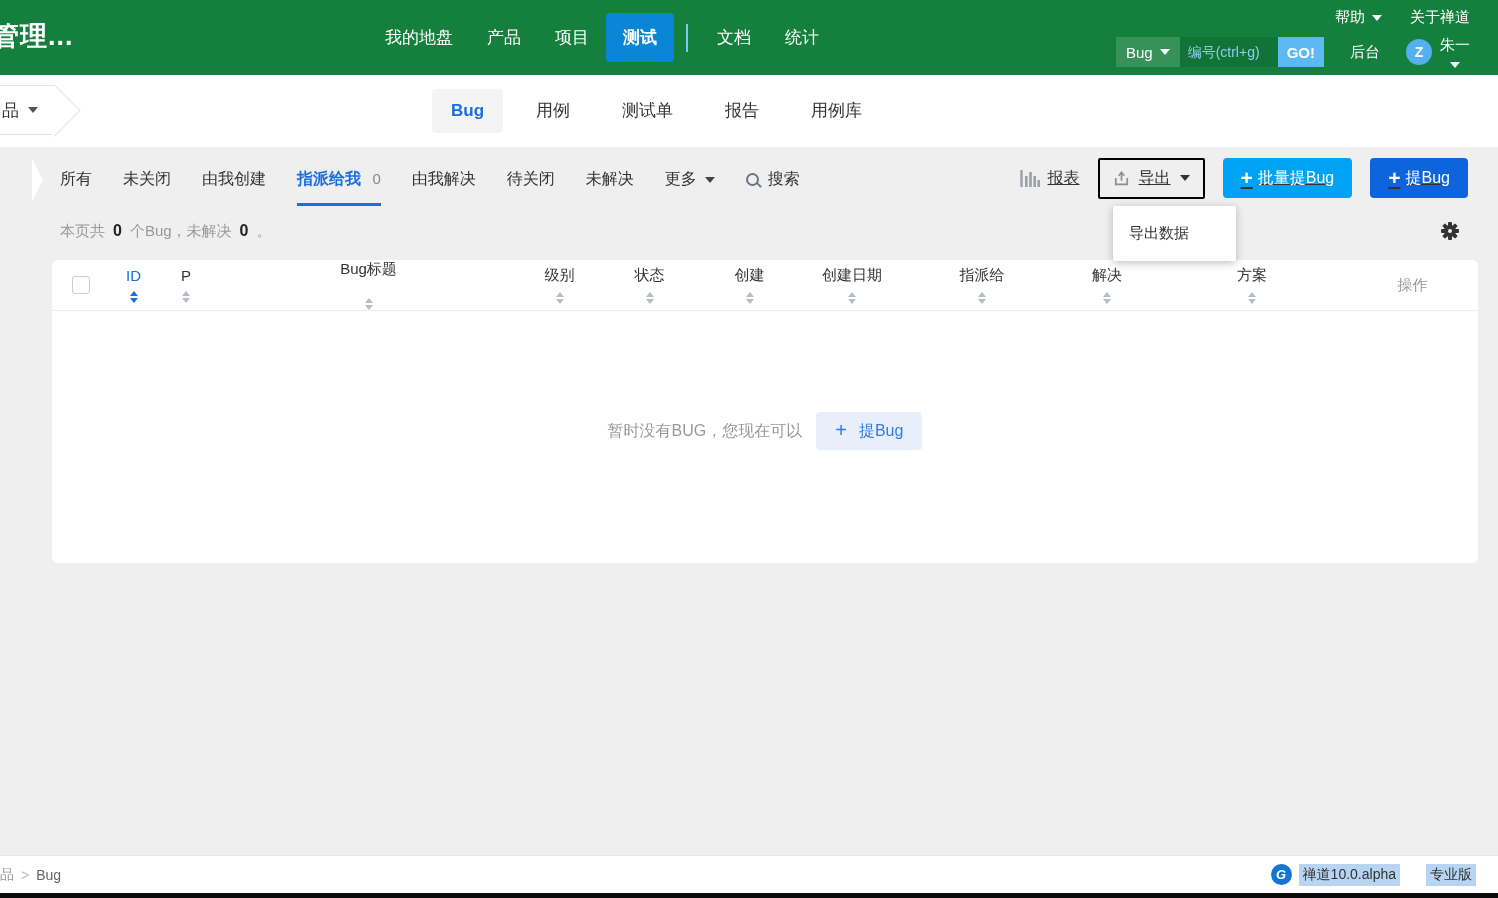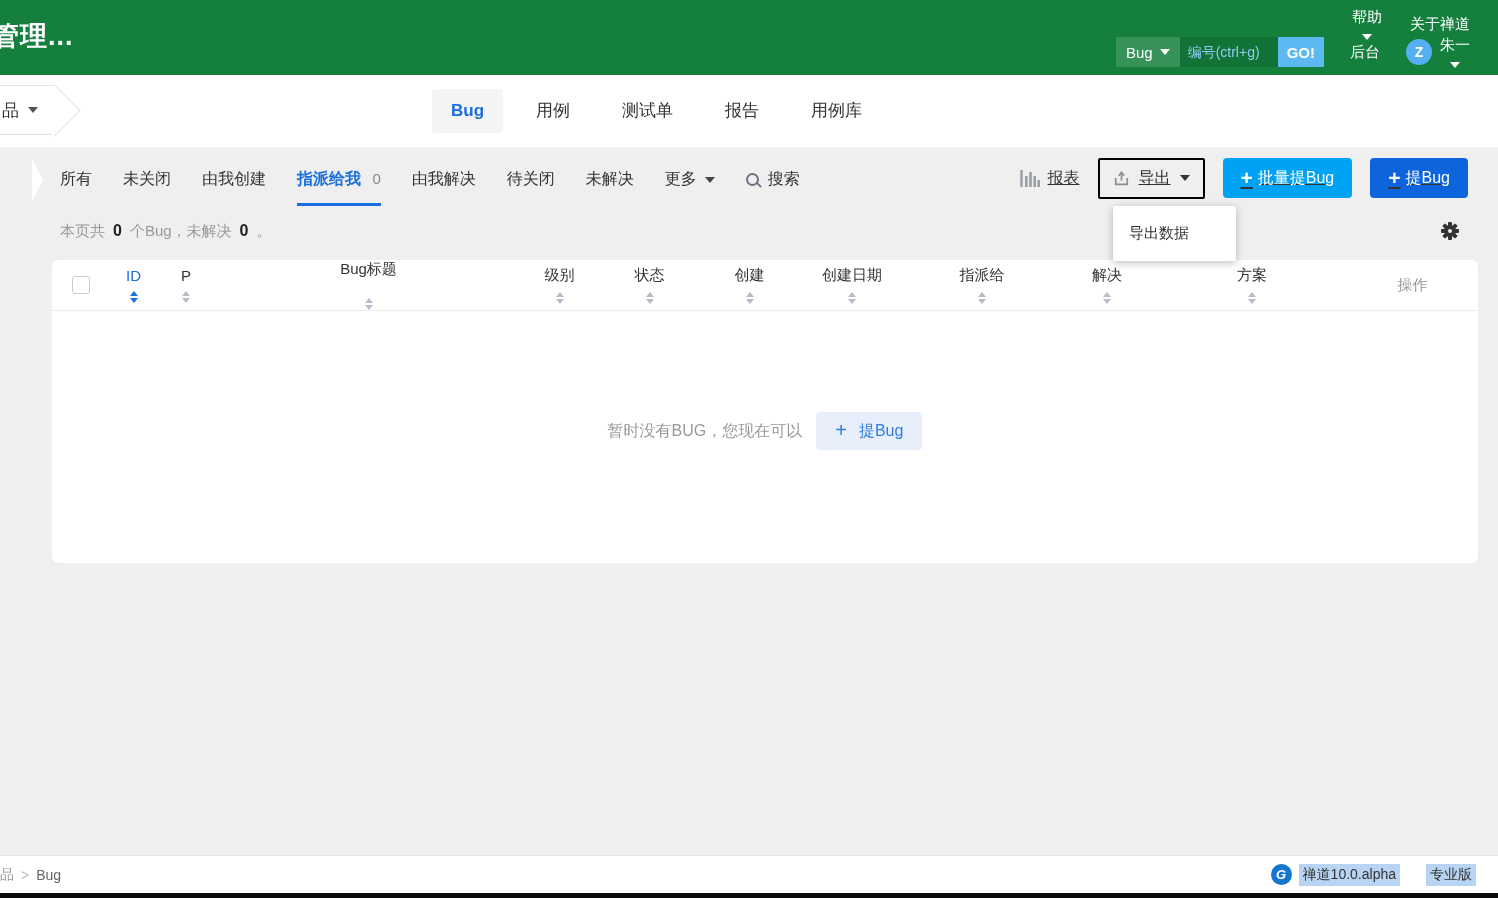--- a/index.html
+++ b/index.html
@@ -9,21 +9,21 @@
     background:#efefef; overflow:hidden; position:relative; color:#333;
   }
   
   .navbar { height:75px; background:#15803d; position:relative; color:#fff; }
   .brand { position:absolute; left:-8px; top:18px; font-size:27px; font-weight:bold; letter-spacing:1px; white-space:nowrap; }
   .nav-menu { position:absolute; left:368px; top:13px; display:flex; align-items:center; font-size:17px; }
   .nav-item { padding:13px 17px; border-radius:4px; cursor:pointer; white-space:nowrap; }
   .nav-item.active { background:#0a86d6; font-weight:bold; }
   .nav-divider { width:2px; height:28px; background:#7cc7f4; margin:0 12px; }
   .nav-right-top { position:absolute; right:28px; top:8px; display:flex; gap:28px; align-items:center; font-size:15px; }
-  .nav-link { display:flex; align-items:center; gap:7px; cursor:pointer; white-space:nowrap;flex-direction:column; }
+  .nav-link { display:flex; align-items:center; gap:7px; cursor:pointer; white-space:nowrap; }
   .nav-right-bottom { position:absolute; right:28px; top:36px; display:flex; align-items:center; font-size:15px; }
   .module-select { display:flex; align-items:center; gap:7px; background:rgba(255,255,255,.14); height:30px; padding:0 10px; cursor:pointer; }
   .id-input { width:98px; height:30px; background:rgba(0,0,0,.10); border:none; outline:none; color:#e3f3fd; padding:0 8px; font-size:14px; font-family:inherit; }
   .id-input::placeholder { color:#8fcdf4; }
   .go-btn { height:30px; background:#5db9f1; color:#fff; font-weight:bold; font-size:15px; border:none; padding:0 9px; cursor:pointer; font-family:inherit; }
   .admin-link { margin-left:26px; cursor:pointer; }
   .avatar { width:26px; height:26px; border-radius:50%; background:#55b0ef; color:#fff; display:flex; align-items:center; justify-content:center; font-size:14px; font-weight:bold; margin-left:26px; }
   .user-menu { display:flex; align-items:center; gap:7px; margin-left:8px; cursor:pointer;flex-direction:column; }
   .caret { width:0; height:0; border-left:5px solid transparent; border-right:5px solid transparent; border-top:6px solid currentColor; display:inline-block; }
   
@@ -97,20 +97,29 @@
   .logo { width:21px; height:21px; border-radius:50%; background:#1576d2; color:#fff; display:flex; align-items:center; justify-content:center; font-size:13px; font-weight:bold; font-style:italic; }
   .selected { background:#b7d4f2; color:#333; padding:2px 4px; }
   .bottom-bar { position:absolute; left:0; right:0; bottom:0; height:5px; background:#0b0b0b; }
 </style>
 </head>
 <body>
 
 <div class="navbar">
   <div class="brand">管理...</div>
 
+  <div class="nav-menu">
+    <div class="nav-item">我的地盘</div>
+    <div class="nav-item">产品</div>
+    <div class="nav-item">项目</div>
+    <div class="nav-item active">测试</div>
+    <div class="nav-divider"></div>
+    <div class="nav-item">文档</div>
+    <div class="nav-item">统计</div>
+  </div>
 
   <div class="nav-right-top">
     <div class="nav-link">
       <span>帮助</span>
       <span class="caret"></span>
     </div>
     <div class="nav-link">
       <span>关于禅道</span>
     </div>
   </div>

